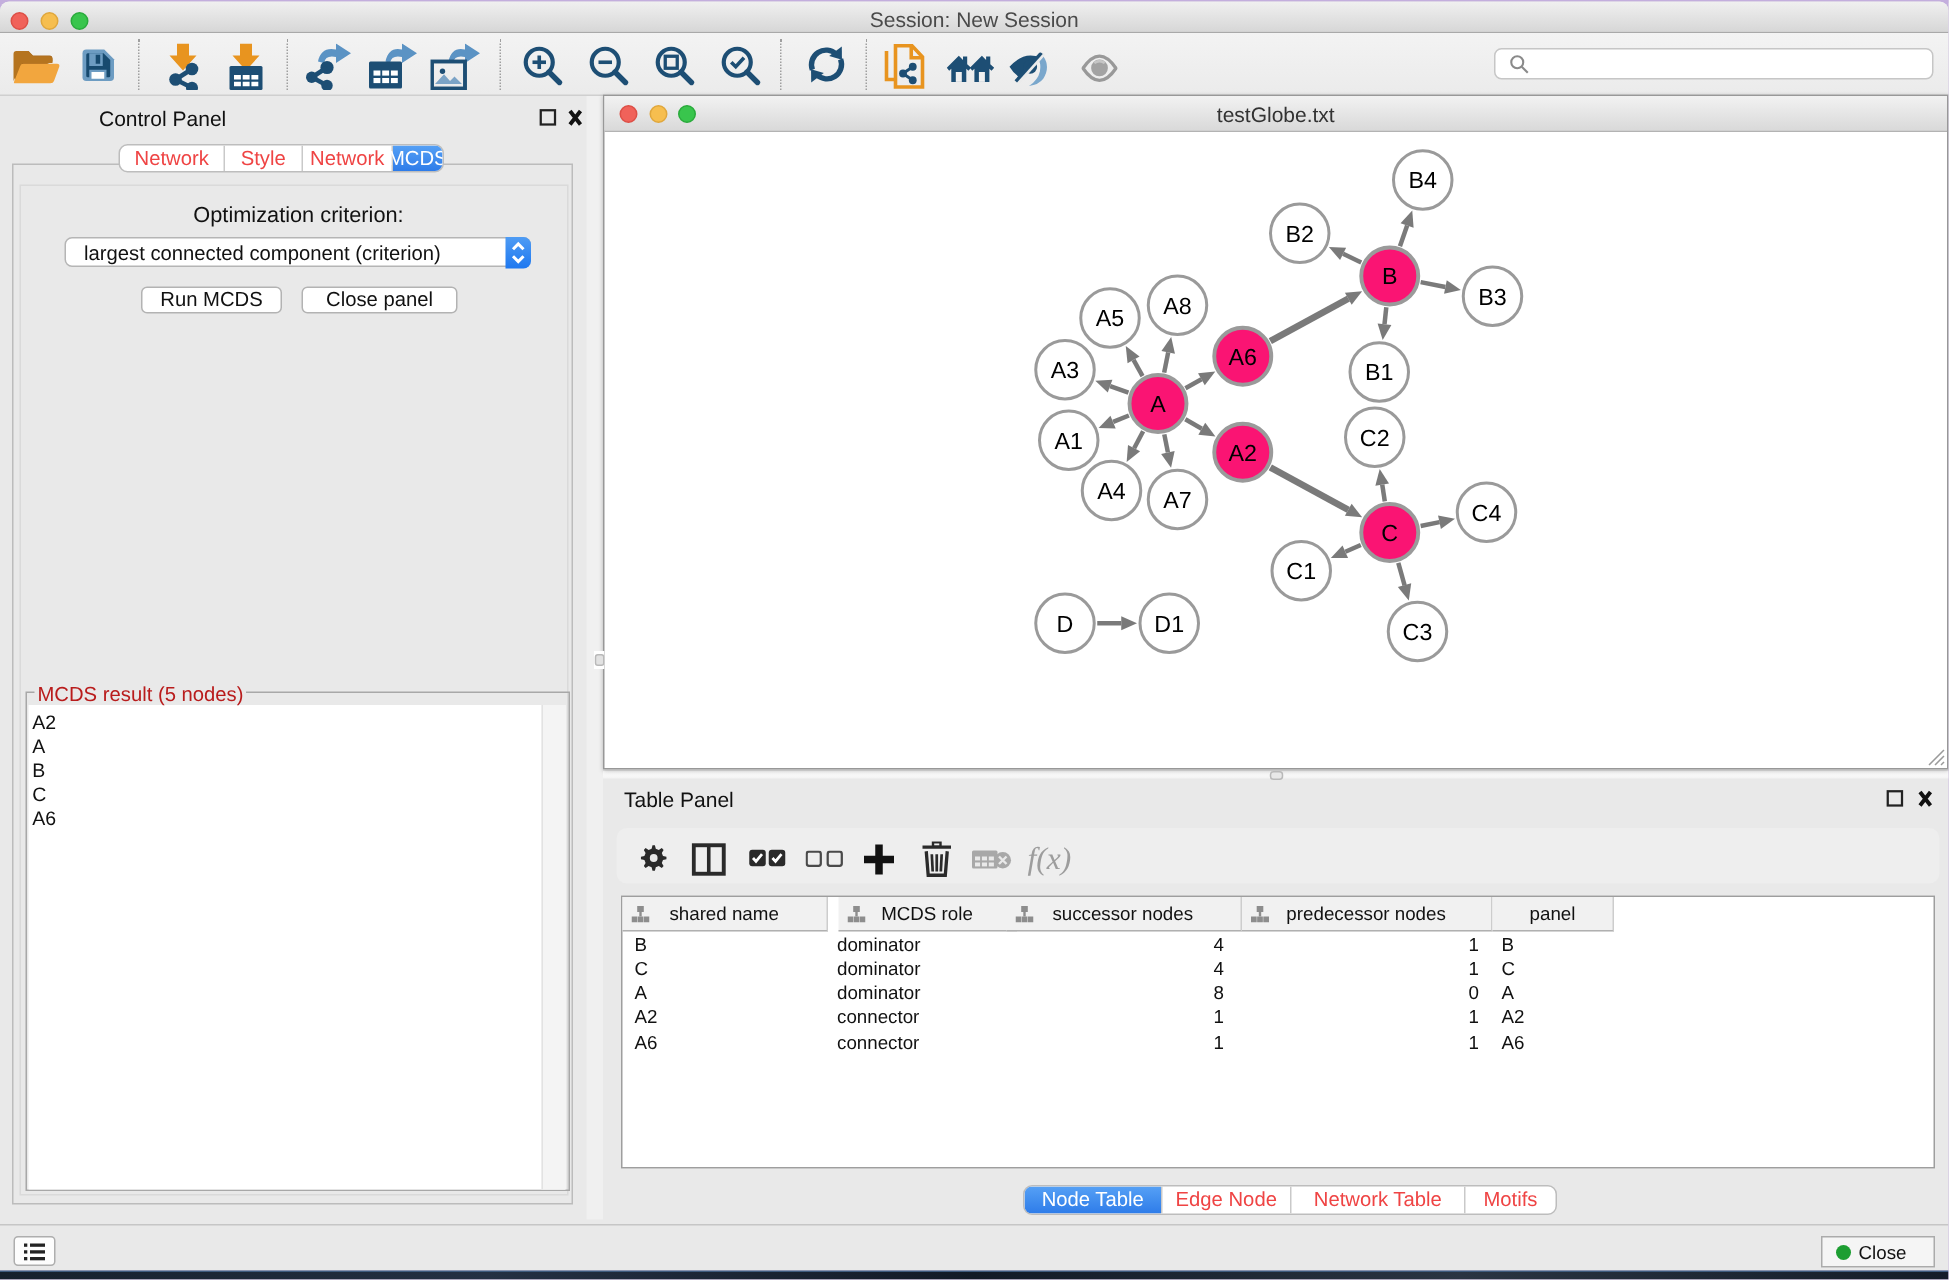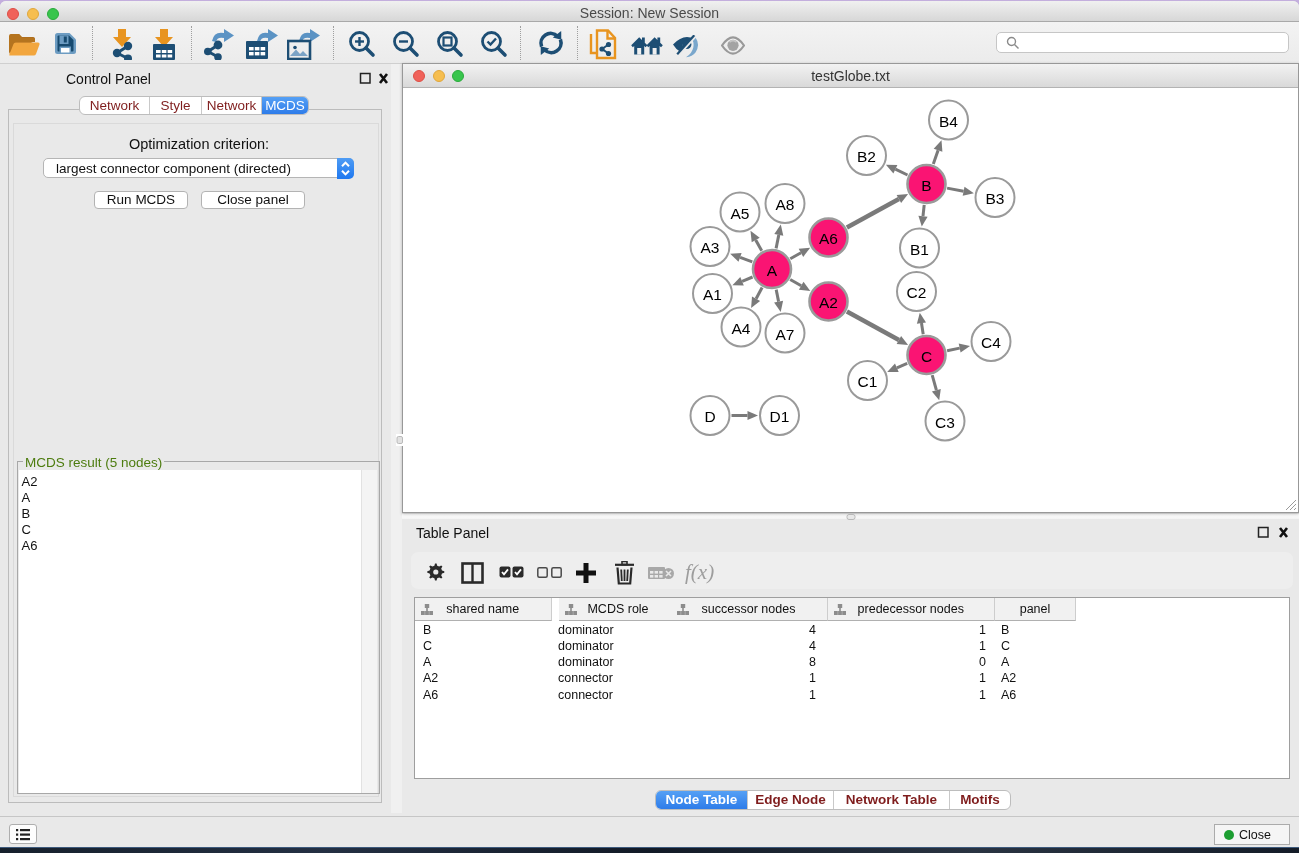--- a/index.html
+++ b/index.html
@@ -16,34 +16,34 @@
 #titletext { left:0; top:3.5px; width:1299px; text-align:center; font-size:14px; color:#4a4a4a; }
 #toolbar { left:0; top:22px; width:1299px; height:42px; background:linear-gradient(#f3f3f3,#ebebeb); border-bottom:1px solid #cfcfcf; }
 .tsep { position:absolute; top:4px; height:34px; width:0; border-left:1px dotted #9f9f9f; }
 .ticon { position:absolute; top:29px; }
 #searchbox { left:996px; top:32px; width:293px; height:21px; background:#fff; border:1px solid #c6c6c6; border-radius:5px; }
 
 #cp-title { left:26px; top:70.5px; font-size:14px; color:#111;margin-left:40px; }
 #cp-box { left:8px; top:109px; width:374px; height:694px; border:1px solid #bcbcbc; background:#e9e9e9; }
 #cp-inner { left:13px; top:123px; width:366px; height:674px; border:1px solid #dadada; }
 .seg { position:absolute; display:flex; background:#fff; border:1px solid #bdbdbd; border-radius:6px; overflow:hidden; }
-.seg div { font-size:13.5px; color:#7f1d1d; text-align:center; border-right:1px solid #c9c9c9; display:flex; align-items:center; justify-content:center; }
+.seg div { font-size:13.5px; color:#ef4444; text-align:center; border-right:1px solid #c9c9c9; display:flex; align-items:center; justify-content:center; }
 .seg div:last-child { border-right:none; }
 .seg .on { background:linear-gradient(#55a0f5,#2e7ce9); color:#fff; }
 #cp-tabs { left:79px; top:96px; height:19px; }
 #cp-tabs div { height:100%; }
 #opt-label { left:17px; top:135.5px; width:364px; text-align:center; font-size:14.5px; color:#111; }
 #combo { left:43px; top:158px; width:311px; height:20px; background:#fff; border:1px solid #b5b5b5; border-radius:5px; }
 #combo span { position:absolute; left:12px; top:2px; font-size:13.5px; color:#111; }
 #combo-btn { position:absolute; right:-1px; top:-1px; width:17px; height:21px; border-radius:0 5px 5px 0; background:linear-gradient(#4f9cf4,#1e78f0); }
 .btn { position:absolute; background:#fff; border:1px solid #b3b3b3; border-radius:4px; font-size:13.5px; color:#111; text-align:center; }
 #btn-run { left:94px; top:191px; width:94px; height:18px; line-height:16px; }
 #btn-close { left:201px; top:191px; width:104px; height:18px; line-height:16px; }
 #grp { left:17px; top:461px; width:363px; height:333px; border:1px solid #a8a8a8; }
-#grp-legend { left:23px; top:454.5px; background:#e9e9e9; padding:0 2px; font-size:13.5px; color:#4d7c0f; }
+#grp-legend { left:23px; top:454.5px; background:#e9e9e9; padding:0 2px; font-size:13.5px; color:#b91c1c; }
 #grp-list { left:18.5px; top:470px; width:358px; height:323px; background:#fff; font-size:13px; color:#111; padding-top:3.5px; }
 #grp-list div { padding-left:3px; height:16px; line-height:16px; }
 #grp-scroll { left:361px; top:470px; width:16px; height:323px; background:#f4f4f4; border-left:1px solid #e2e2e2; }
 #vsplit { left:391px; top:64px; width:11px; height:749px; background:#f0f0f0; }
 #hsplit { left:402px; top:513.5px; width:897px; height:5px; background:linear-gradient(#ffffff,#f3f3f3); }
 
 #netwin { left:402px; top:63px; width:897px; height:450px; background:#fff; border:1px solid #989898; box-shadow:0 1px 3px rgba(0,0,0,0.25); }
 #net-tbar { position:absolute; left:0; top:0; width:100%; height:24px; background:linear-gradient(#f2f2f2,#d9d9d9); border-bottom:1px solid #b3b3b3; }
 #net-tbar .t-red { left:10px; top:6px; background:#f0625a; border:1px solid #dd4f46; }
 #net-tbar .t-yel { left:29.5px; top:6px; background:#f6be4f; border:1px solid #e0a73c; }
@@ -51,21 +51,21 @@
 #net-title { position:absolute; left:0; top:4px; width:100%; text-align:center; font-size:14px; color:#333; }
 #graph { position:absolute; left:0; top:24px; }
 #grip { position:absolute; right:1px; bottom:1px; width:13px; height:13px; }
 
 #tp-title { left:416px; top:524.5px; font-size:14px; color:#111; }
 #tbl-toolbox { left:411px; top:552px; width:882px; height:37px; background:#eeeeee; border-radius:7px; }
 #tbl { left:414px; top:597px; width:876px; height:182px; background:#fff; border:1px solid #9e9e9e; }
 .th { position:absolute; top:0; height:23px; background:#f1f1f1; border-right:1px solid #cdcdcd; border-bottom:1px solid #b0b0b0; font-size:12.5px; color:#111; text-align:center; line-height:23px; }
 .tr { position:absolute; font-size:12.5px; color:#111; height:16.3px; line-height:16.3px; }
 
-#bot-tabs { left:655px; top:790px; height:19.5px;font-weight:bold; }
+#bot-tabs { left:682px; top:790px; height:19.5px; }
 #bot-tabs div { height:100%; }
 #statusline { left:0; top:816px; width:1299px; height:0; border-top:1px solid #c6c6c6; }
 #listbtn { left:9px; top:824px; width:28px; height:20px; background:#fdfdfd; border:1px solid #aeaeae; border-radius:3px; }
 #membtn { left:1214px; top:824px; width:76px; height:20.5px; background:#f5f5f5; border:1px solid #ababab; font-size:12.5px; color:#111; }
 #membtn i { position:absolute; left:9px; top:5px; width:10px; height:10px; border-radius:50%; background:#1d9e32; }
 #membtn span { position:absolute; left:24px; top:2.5px; font-style:normal; }
 #desk-bot { left:0; top:847px; width:1299px; height:6px; background:linear-gradient(90deg,#16202c,#243043 25%,#121a26 50%,#2a3442 75%,#141c28); border-top:1px solid #3d5a7d; }
 svg { display:block; }
 </style>
 </head>
@@ -221,25 +221,25 @@
 <svg class="abs" style="left:359px;top:72px" width="30" height="13" viewBox="0 0 30 13">
 <rect x="1.5" y="1.5" width="9.5" height="9.5" fill="none" stroke="#222" stroke-width="1.5"></rect>
 <path d="M21 2 L28 11 M28 2 L21 11" stroke="#111" stroke-width="2.6"></path>
 </svg>
 <div class="abs" id="cp-box"></div>
 <div class="abs" id="cp-inner"></div>
 <div class="seg" id="cp-tabs">
   <div style="width:70px">Network</div>
   <div style="width:52px">Style</div>
   <div style="width:60px">Network</div>
-  <div class="on" style="width:46px">MCDS</div>
+  <div class="on" style="width:33px">MCDS</div>
 </div>
 <div class="abs" id="opt-label">Optimization criterion:</div>
 <div class="abs" id="combo">
-    <span>largest connector component (directed)</span>
+    <span>largest connected component (criterion)</span>
   <div id="combo-btn">
       <svg width="17" height="21" viewBox="0 0 17 21">
   <path d="M5 8.2 L8.5 4.6 L12 8.2" fill="none" stroke="#fff" stroke-width="2"></path>
   <path d="M5 12.8 L8.5 16.4 L12 12.8" fill="none" stroke="#fff" stroke-width="2"></path>
   </svg>
     </div>
 </div>
 <div class="btn" id="btn-run">Run MCDS</div>
 <div class="btn" id="btn-close">Close panel</div>
 <div class="abs" id="grp"></div>

